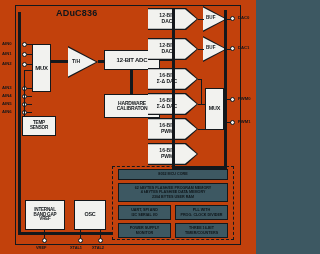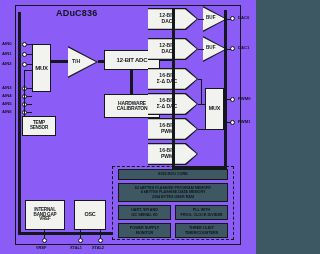--- a/index.html
+++ b/index.html
@@ -1,19 +1,19 @@
 <!DOCTYPE html>
 <html><head>
 <meta charset="utf-8">
 <style>
   html,body{margin:0;padding:0;background:#3d5862;}
   body{width:256px;height:254px;overflow:hidden;
        font-family:"Liberation Sans",sans-serif;
        -webkit-font-smoothing:none;}
-  #root{position:relative;width:256px;height:254px;background:#8b5cf6;}
+  #root{position:relative;width:256px;height:254px;background:#c2410c;}
 
   
   .box{position:absolute;background:#f2f2ef;border:1.2px solid #14181c;
        box-sizing:border-box;display:flex;align-items:center;
        justify-content:center;text-align:center;color:#14181c;
        font-weight:bold;line-height:1.02;letter-spacing:-0.2px;}
   .wire{position:absolute;background:#14181c;}
   .h{height:1.2px;}
   .v{width:1.2px;}
   .bus{position:absolute;background:#14181c;}

